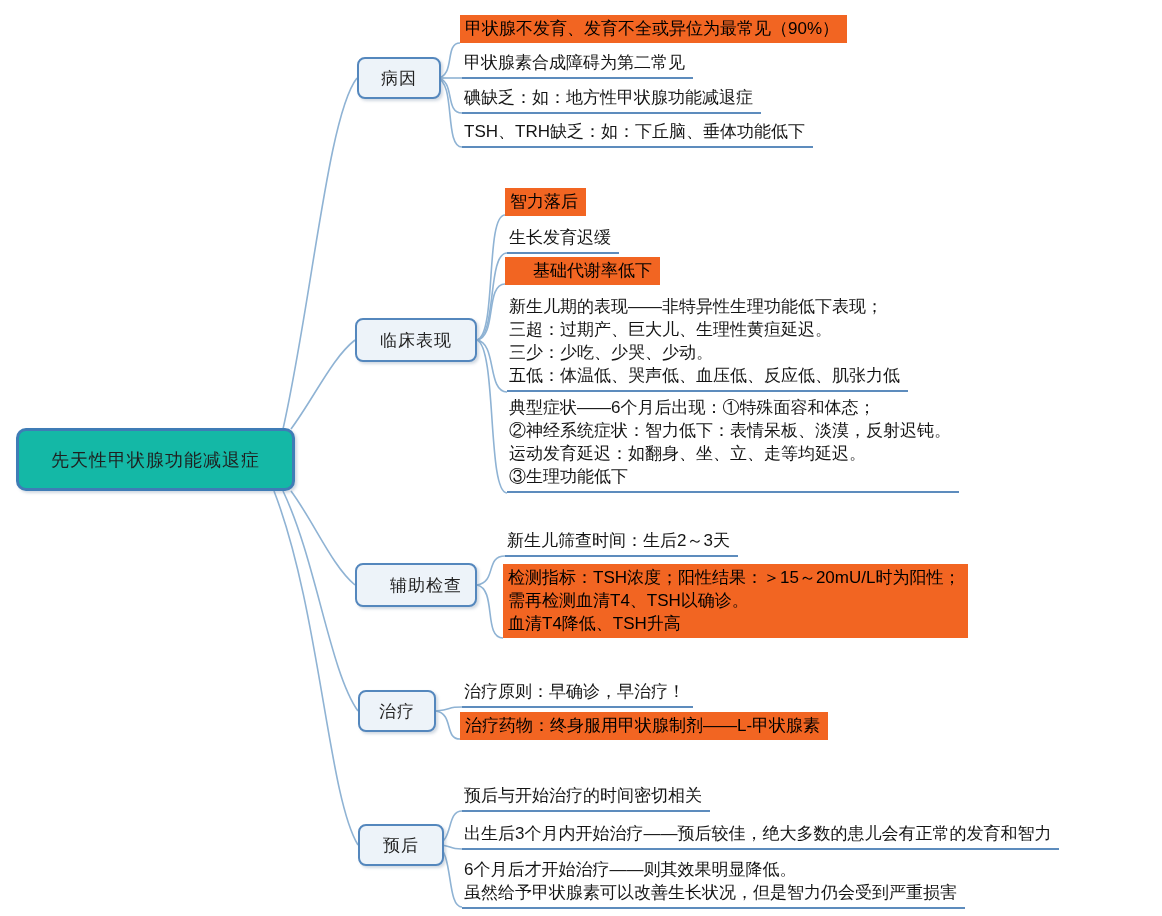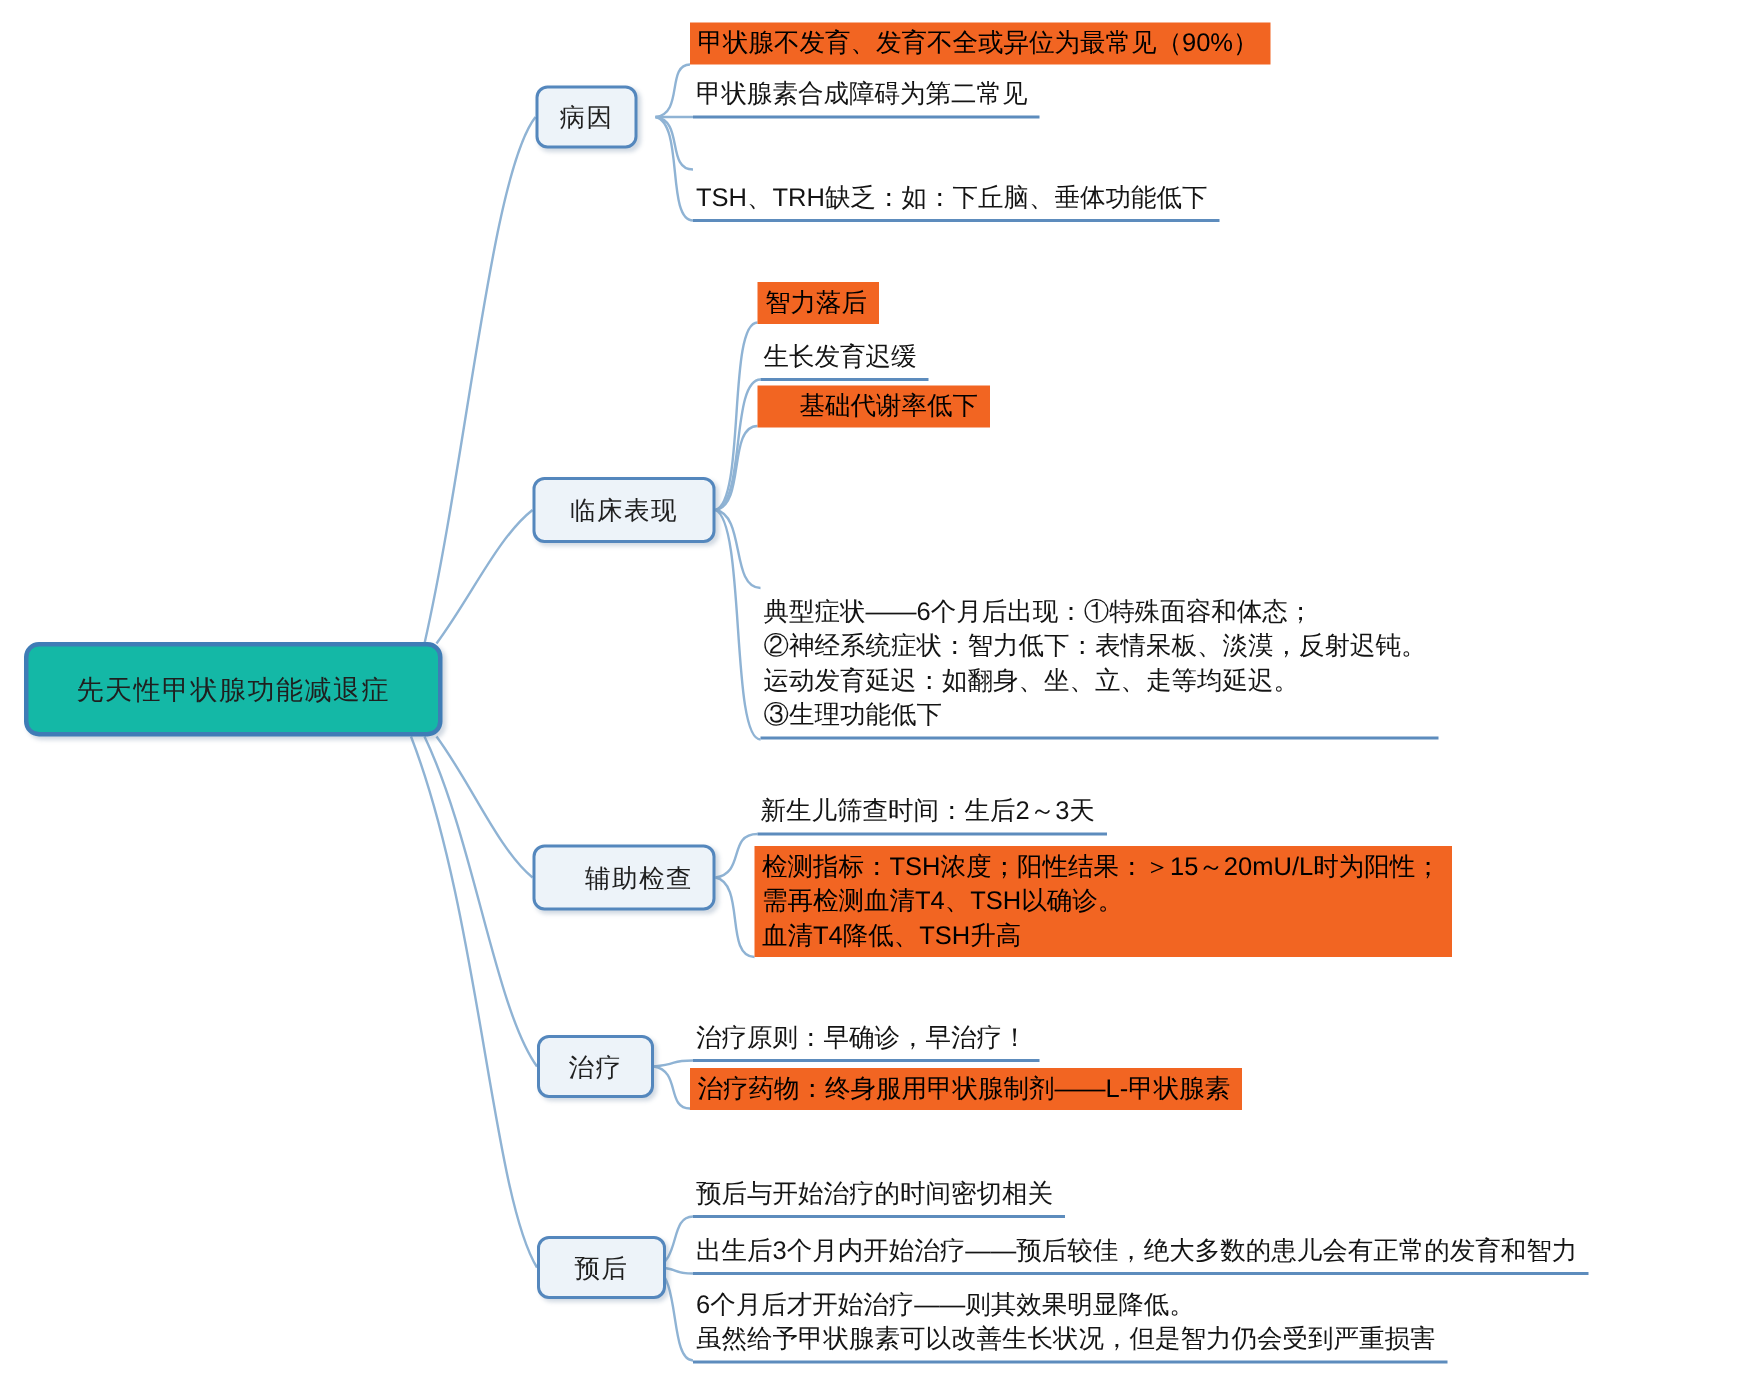--- a/index.html
+++ b/index.html
@@ -95,33 +95,38 @@
       <path d="M436,711 C454,714 444,739 460,739"></path>
 
       <path d="M436,845 C454,841 446,811 462,811"></path>
       <path d="M436,845 C454,845 446,849 462,849"></path>
       <path d="M436,845 C454,850 446,907 462,907"></path>
     </g>
   </svg>
 
   <div class="node root-node">先天性甲状腺功能减退症</div>
 
-  <div class="node branch-node" style="left:357px; top:57px; width:68px; height:42px;">病因</div>
+  <div class="node branch-node" style="left:357px; top:57px; width:84px; height:42px;">病因</div>
   <div class="node branch-node" style="left:355px; top:318px; width:122px; height:44px;">临床表现</div>
   <div class="node branch-node" style="left:355px; top:563px; width:122px; height:44px;padding-left:20px;">辅助检查</div>
   <div class="node branch-node" style="left:358px; top:690px; width:78px; height:42px;">治疗</div>
   <div class="node branch-node" style="left:358px; top:824px; width:86px; height:42px;">预后</div>
 
   <div class="leaf hl" style="left:460px; top:15px;">甲状腺不发育、发育不全或异位为最常见（90%）</div>
   <div class="leaf" style="left:462px; top:49px;">甲状腺素合成障碍为第二常见</div>
+  <div class="leaf" style="left:462px; top:84px;">碘缺乏：如：地方性甲状腺功能减退症</div>
   <div class="leaf" style="left:462px; top:118px;">TSH、TRH缺乏：如：下丘脑、垂体功能低下</div>
 
   <div class="leaf hl" style="left:505px; top:188px;">智力落后</div>
   <div class="leaf" style="left:507px; top:224px;">生长发育迟缓</div>
   <div class="leaf hl" style="left:505px; top:257px;padding-left:28px;">基础代谢率低下</div>
+  <div class="leaf" style="left:507px; top:293px;">新生儿期的表现——非特异性生理功能低下表现；
+三超：过期产、巨大儿、生理性黄疸延迟。
+三少：少吃、少哭、少动。
+五低：体温低、哭声低、血压低、反应低、肌张力低</div>
   <div class="leaf" style="left:507px; top:394px;">典型症状——6个月后出现：①特殊面容和体态；
 ②神经系统症状：智力低下：表情呆板、淡漠，反射迟钝。
 运动发育延迟：如翻身、坐、立、走等均延迟。
 ③生理功能低下</div>
 
   <div class="leaf" style="left:505px; top:527px;">新生儿筛查时间：生后2～3天</div>
   <div class="leaf hl" style="left:503px; top:564px;">检测指标：TSH浓度；阳性结果：＞15～20mU/L时为阳性；
 需再检测血清T4、TSH以确诊。
 血清T4降低、TSH升高</div>
 

